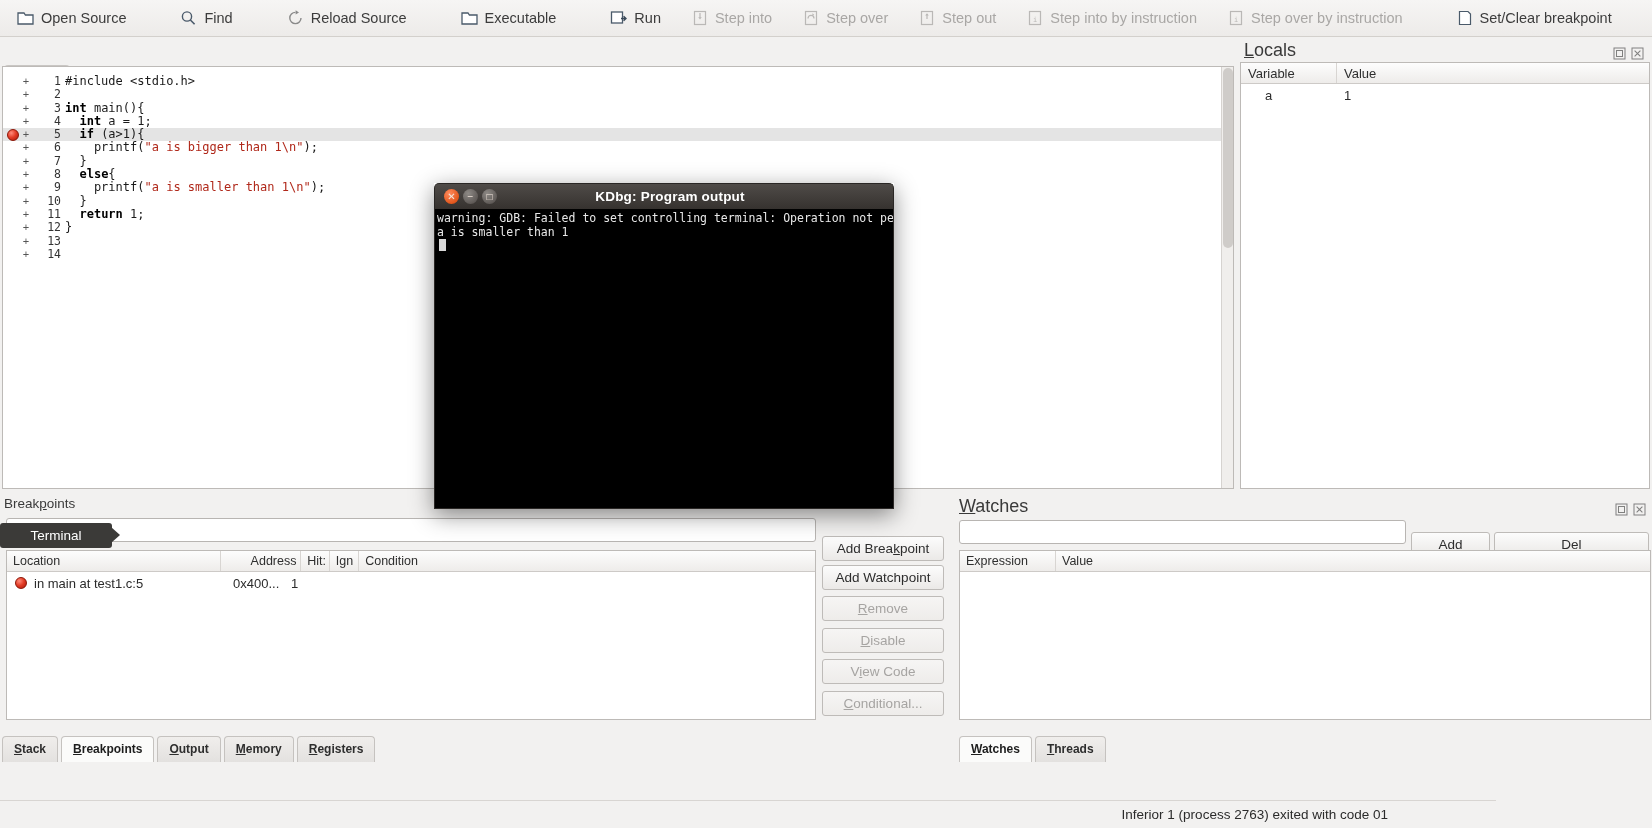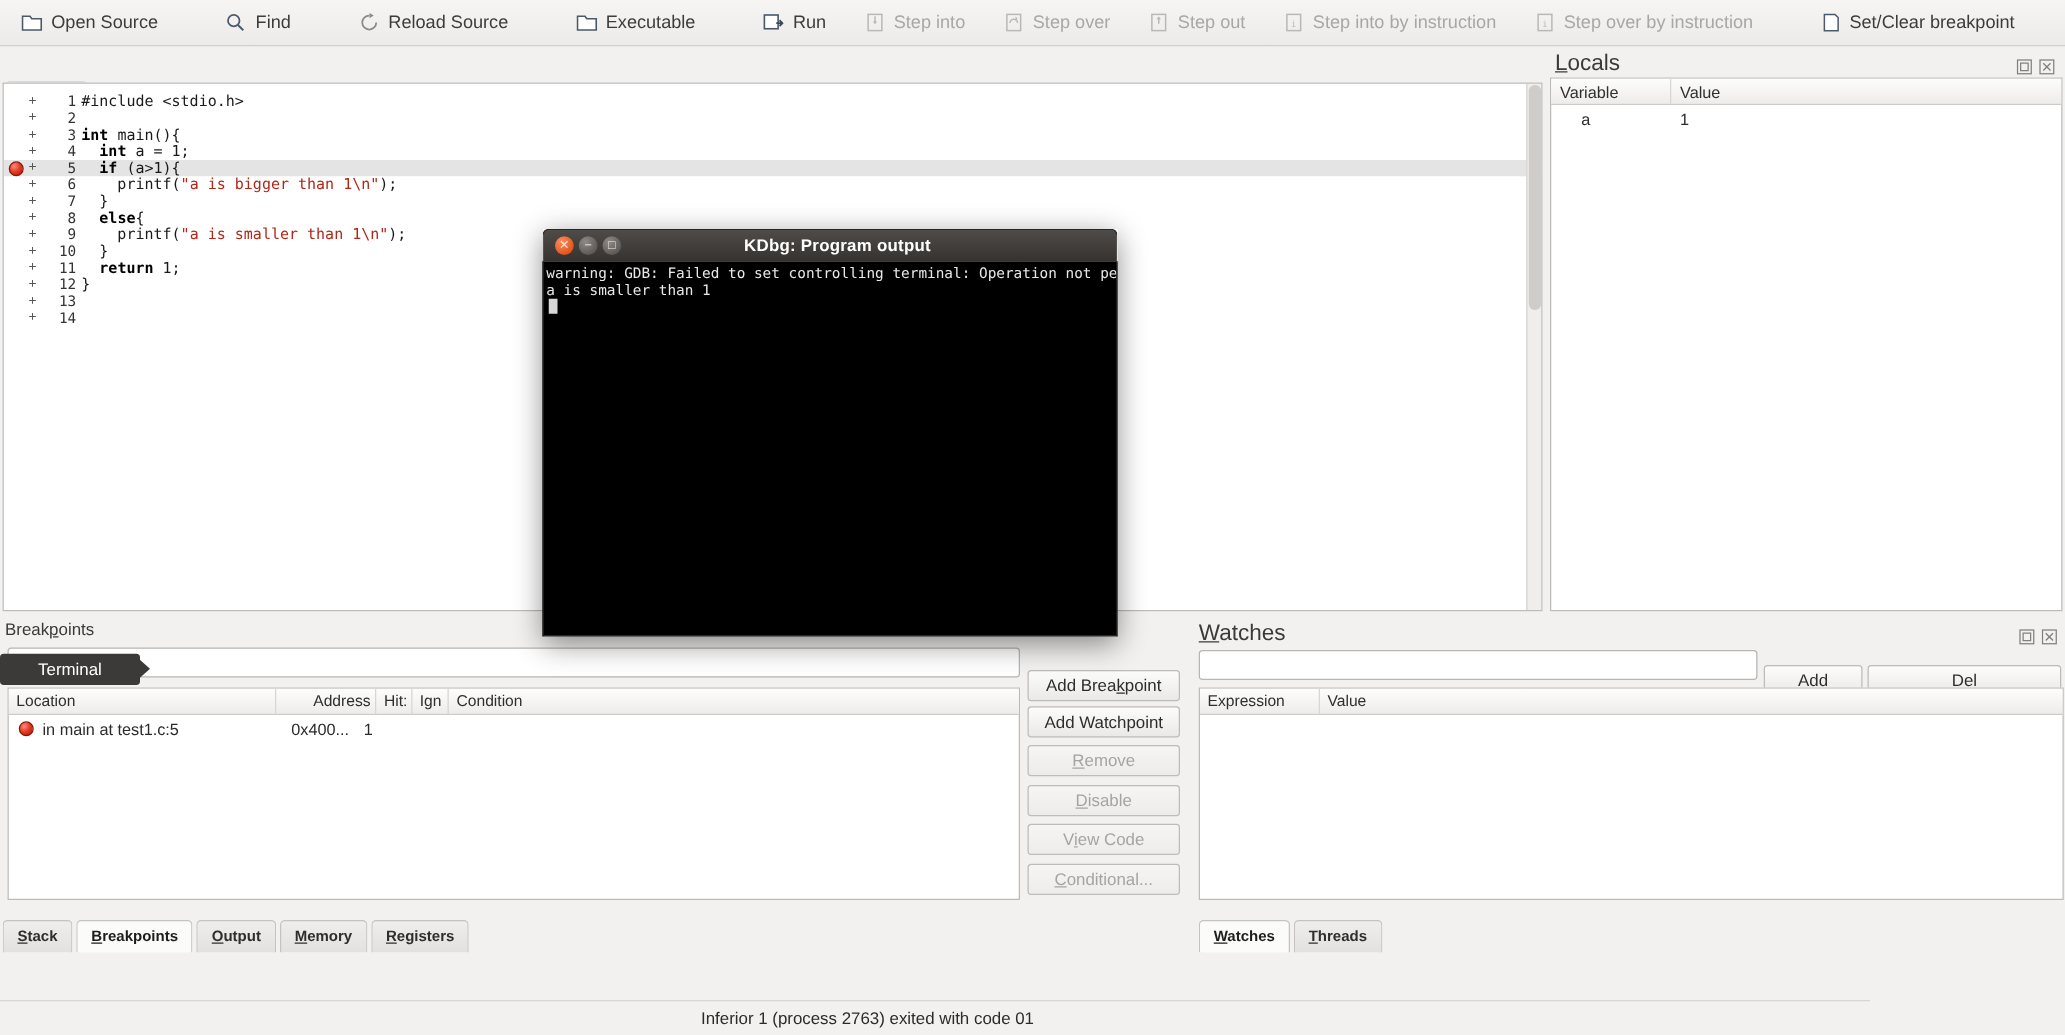--- a/index.html
+++ b/index.html
@@ -136,21 +136,21 @@
     background: linear-gradient(to bottom,#f0eeec,#e3e1df);
     border: 1px solid #c5c2bf; border-bottom: none; border-radius: 4px 4px 0 0; font-weight: bold;
   }
   .tab.active { background: #fbfbfa; color: #1d1d1d; }
   .tab u { text-decoration: underline; }
 
   
   .status {
     position: absolute; left: 0; bottom: 0; width: 1496px; height: 28px;
     border-top: 1px solid #d8d5d2; background: #f2f1f0;
-    display: flex; align-items: center; justify-content: center;
+    display: flex; align-items: center; justify-content: flex-end;
     padding-right: 108px; font-size: 13.5px; color: #2b2b2b;
   }
   .watermark {
     position: absolute; right: 8px; bottom: 26px;
     font-size: 19px; color: rgba(150,150,155,.30); white-space: nowrap;
     letter-spacing: .5px; pointer-events: none;
   }
 
   
   .term-tip {

